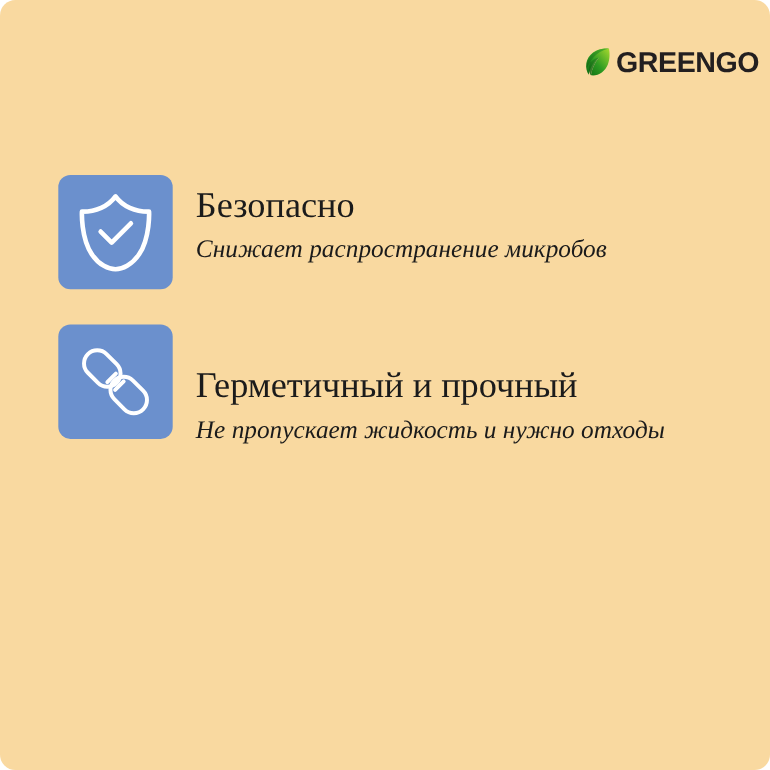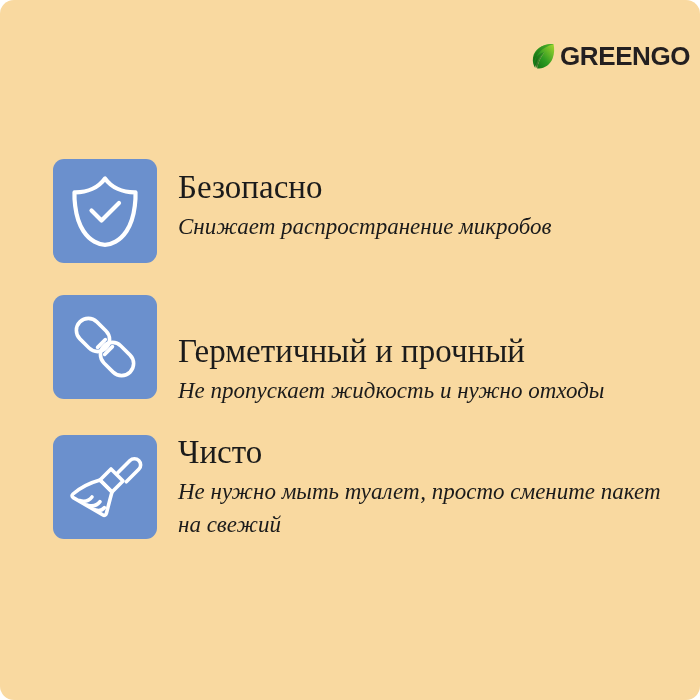--- a/index.html
+++ b/index.html
@@ -163,41 +163,14 @@
           <line x1="30.5" y1="43.0" x2="41.5" y2="43.0"></line>
         </g>
       </svg>
     </div>
     <div class="feature-text">
       <div class="feature-title">Герметичный и прочный</div>
       <div class="feature-sub">Не пропускает жидкость и нужно отходы</div>
     </div>
   </div>
 
-  <div class="feature-row" id="feature-row-2">
-    <div class="feature-tile">
-      <svg width="76" height="76" viewBox="0 0 76 76" aria-hidden="true">
-        <g fill="none" stroke="#FFFFFF" stroke-width="3.6" stroke-linecap="round" stroke-linejoin="round">
-
-          <path d="M50.5 24.0 L63.0 11.5 A6.2 6.2 0 0 1 71.8 20.3 L59.3 32.8"></path>
-
-          <path d="M44.0 20.0 L56.0 32.0 L45.0 43.0 L33.0 31.0 Z"></path>
-
-          <path d="M33.0 31.0
-                   C24.0 33.5 14.0 38.0 6.0 45.0
-                   C4.6 46.2 4.8 47.8 6.2 48.6
-                   L36.0 66.0
-                   C37.4 66.8 39.0 66.0 39.4 64.4
-                   C41.8 55.0 43.6 48.0 45.0 43.0 Z"></path>
-
-          <path d="M12.5 51.5 C17.5 53.0 22.0 52.0 25.0 48.0"></path>
-          <path d="M20.5 56.2 C25.5 57.7 30.0 56.7 33.0 52.7"></path>
-          <path d="M28.5 60.9 C32.0 62.0 35.2 61.4 37.4 58.6"></path>
-        </g>
-      </svg>
-    </div>
-    <div class="feature-text">
-      <div class="feature-title">Чисто</div>
-      <div class="feature-sub">Не нужно мыть туалет, просто смените пакет на свежий</div>
-    </div>
-  </div>
 
 </div>
 
 </body></html>

